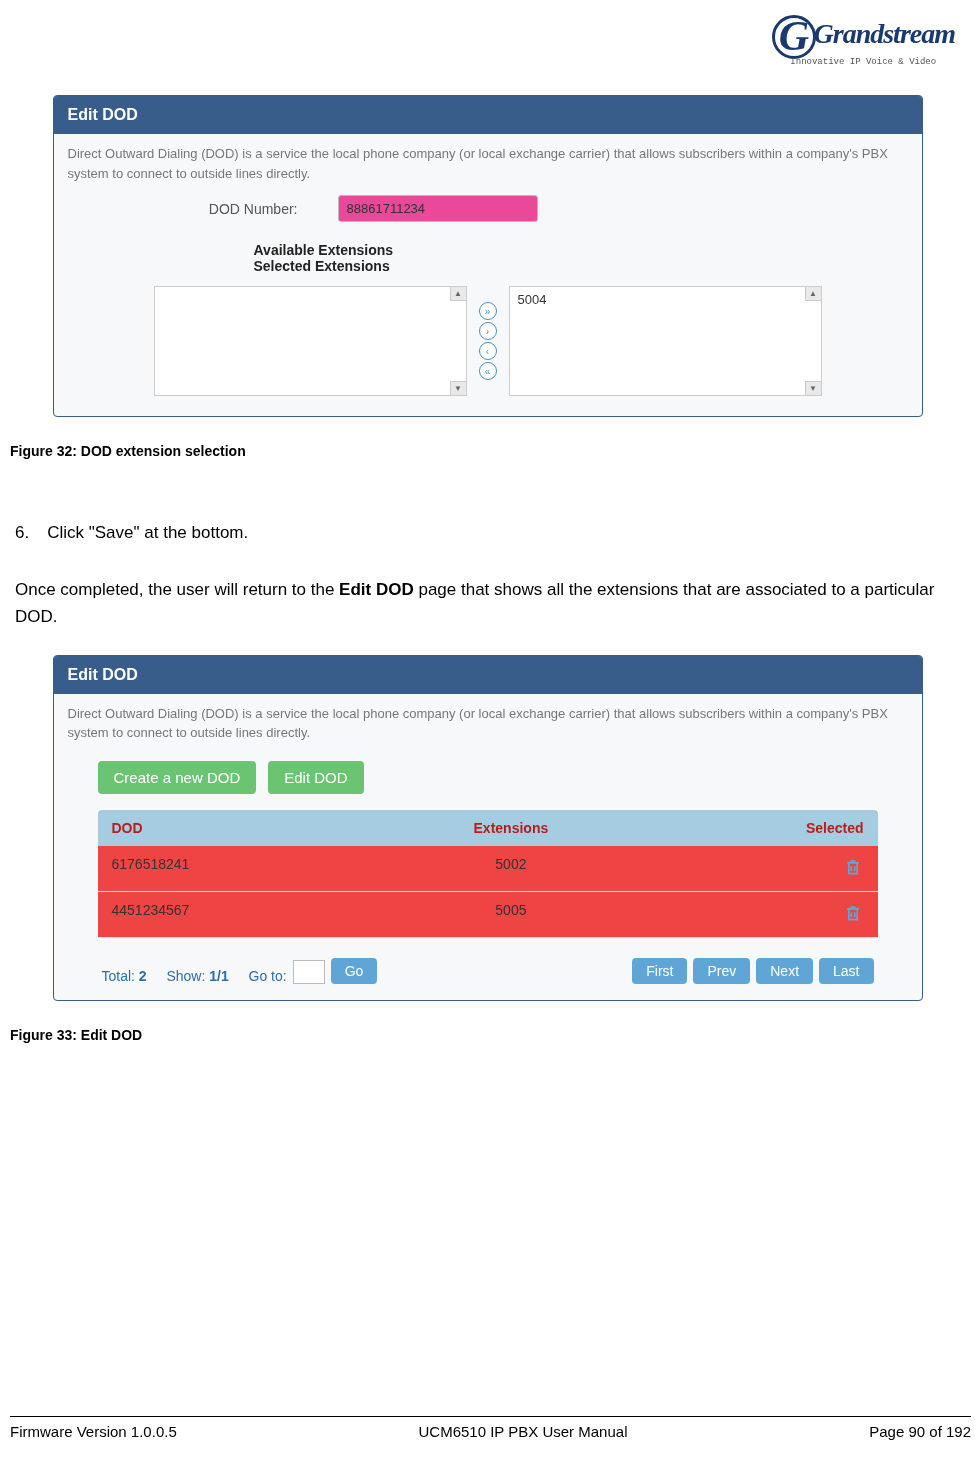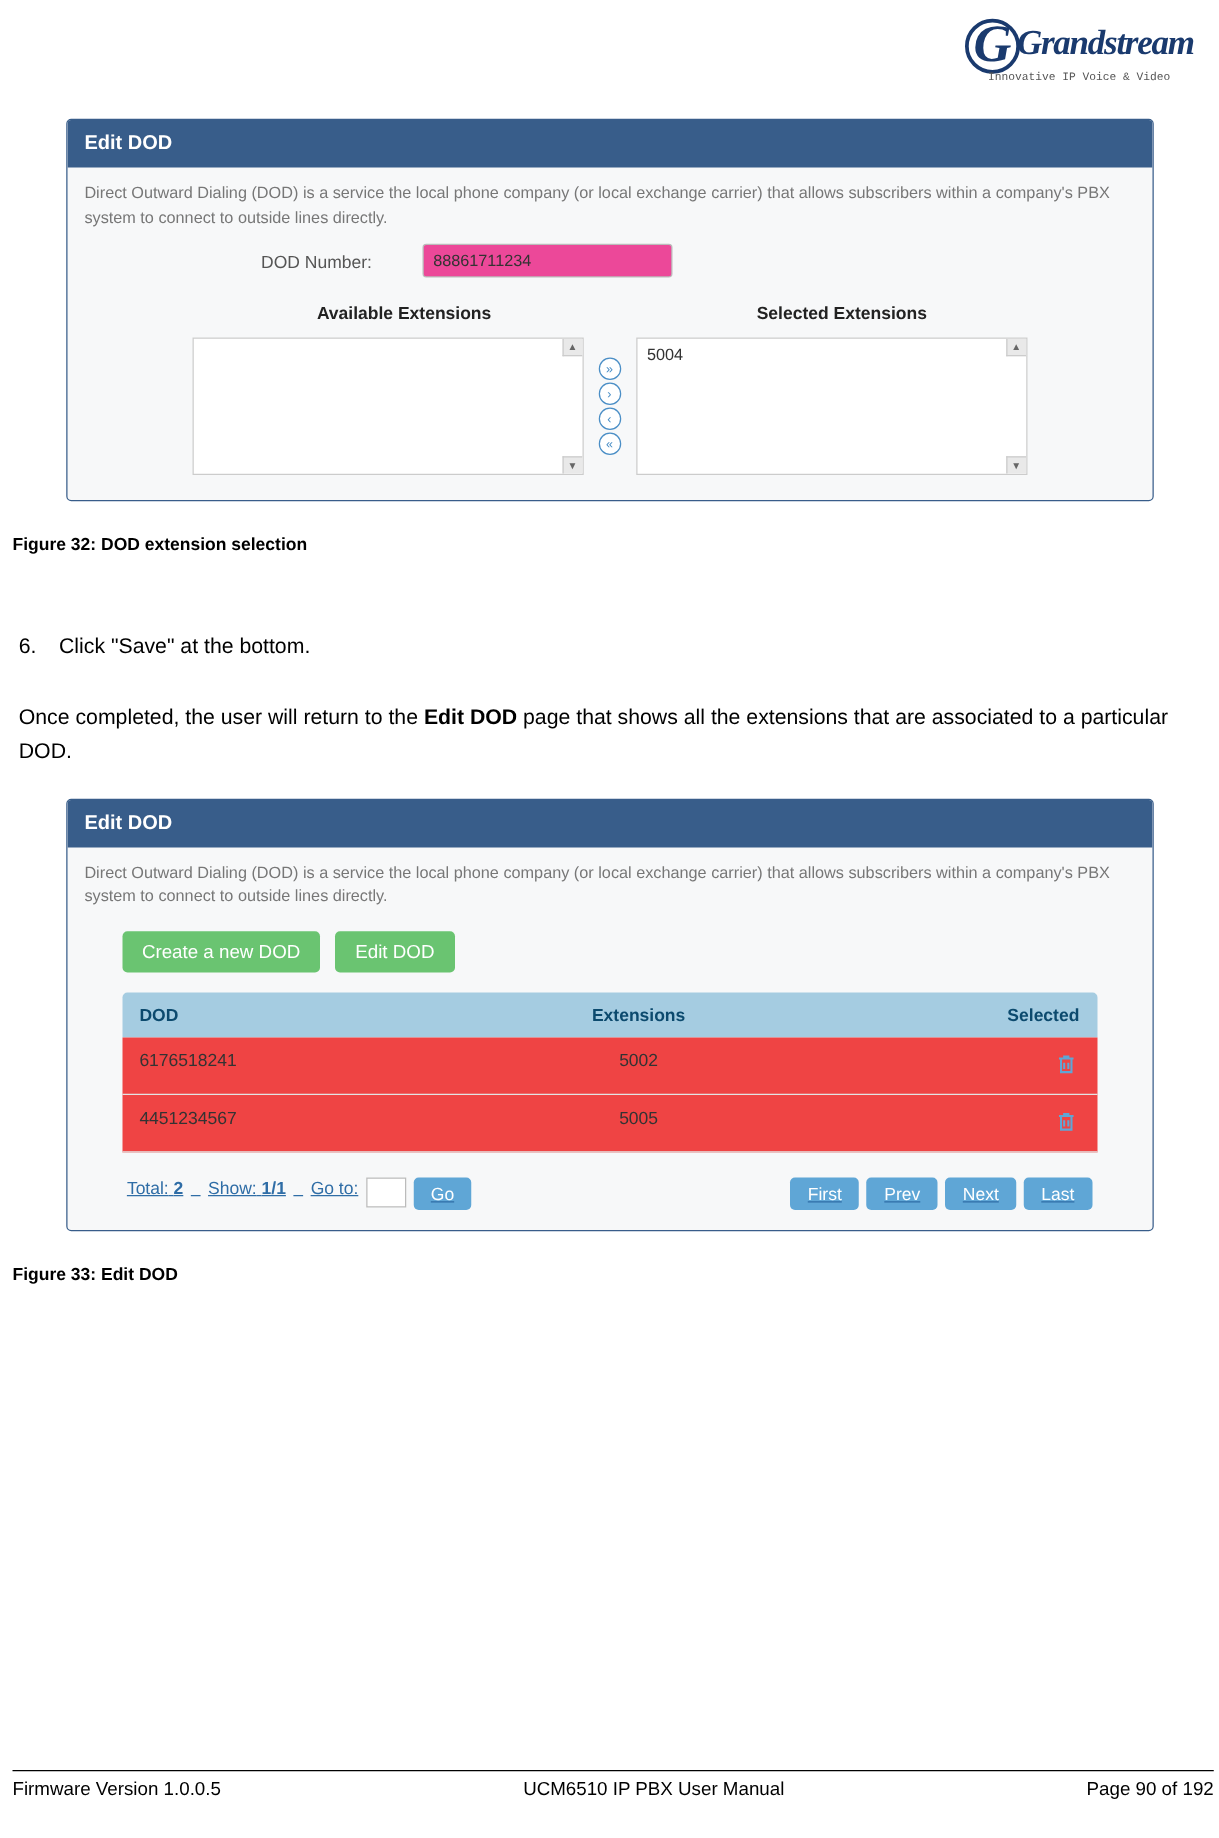--- a/index.html
+++ b/index.html
@@ -91,20 +91,21 @@
     color: #333;
     background:#ec4899;
   }
   .columns-header {
     display:flex;
     justify-content:space-between;
     padding:6px 180px 6px 200px;
     font-weight:bold;
     font-size:14px;
     color:#222;
+    flex-direction:column;
   }
   .dual-list {
     display:flex;
     gap:12px;
     padding:6px 100px 20px 100px;
     align-items:stretch;
   }
   .listbox {
     flex:1;
     border:1px solid #ccc;
@@ -197,45 +198,44 @@
     font-size:15px;
   }
   .dod-table {
     margin:0 44px 12px 44px;
   }
   .dod-head {
     display:flex;
     background:#a5cce1;
     border-radius:4px 4px 0 0;
     font-weight:bold;
-    color:#0c4a6e;
+    color:#b91c1c;
     font-size:14px;
   }
   .dod-head > div:nth-child(1){width:28%;padding:10px 14px;}
   .dod-head > div:nth-child(2){width:50%;padding:10px 14px;text-align:center;}
   .dod-head > div:nth-child(3){width:22%;padding:10px 14px;text-align:right;}
   .dod-row {
     display:flex;
     border-bottom:1px solid #e3e3e3;
     font-size:14px;
     color:#333;
     background:#ef4444;
   }
   .dod-row > div:nth-child(1){width:28%;padding:10px 14px;}
   .dod-row > div:nth-child(2){width:50%;padding:10px 14px;text-align:center;}
   .dod-row > div:nth-child(3){width:22%;padding:10px 14px;text-align:right;}
   .trash-icon svg { width:20px; height:22px; }
   .pager {
     display:flex;
-    align-items:flex-start;
+    align-items:flex-end;
     gap:6px;
     padding:8px 48px 16px 48px;
     font-size:14px;
     color:#2f6da6;
-    text-decoration:underline;
   }
   .pager .info { color:#2f6da6; }
   .pager-input {
     width:32px;
     height:24px;
     border:1px solid #bbb;
     background:#fff;
     text-align:center;
   }
   .pager-btn {

